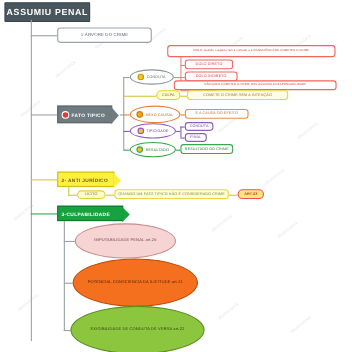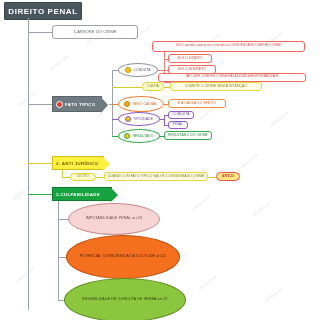--- a/index.html
+++ b/index.html
@@ -116,21 +116,21 @@
   <div class="wm" style="left:96px;top:196px;">shutterstock</div>
   <div class="wm" style="left:190px;top:200px;">shutterstock</div>
   <div class="wm" style="left:250px;top:206px;">shutterstock</div>
   <div class="wm" style="left:14px;top:272px;">shutterstock</div>
   <div class="wm" style="left:104px;top:286px;">shutterstock</div>
   <div class="wm" style="left:196px;top:280px;">shutterstock</div>
   <div class="wm" style="left:262px;top:292px;">shutterstock</div>
   <div class="wm" style="left:238px;top:158px;">shutterstock</div>
   <div class="wm" style="left:48px;top:60px;">shutterstock</div>
 
-  <div class="title">DIREITO PENAL</div>
+  <div class="title">ASSUMIU PENAL</div>
 
   <div class="ln v gry" style="left:28px;top:18px;height:292px;"></div>
 
   <div class="ln h gry" style="left:28px;top:32px;width:24px;"></div>
   <div class="box white big" style="left:52px;top:25px;width:86px;height:14px;">1-ÁRVORE DO CRIME</div>
 
   <div class="ln h gry" style="left:28px;top:104px;width:24px;"></div>
   <div class="chev grey" style="left:52px;top:96px;width:50px;height:16px;">
     <span class="dot red"></span>
     <span>FATO TIPICO</span>

